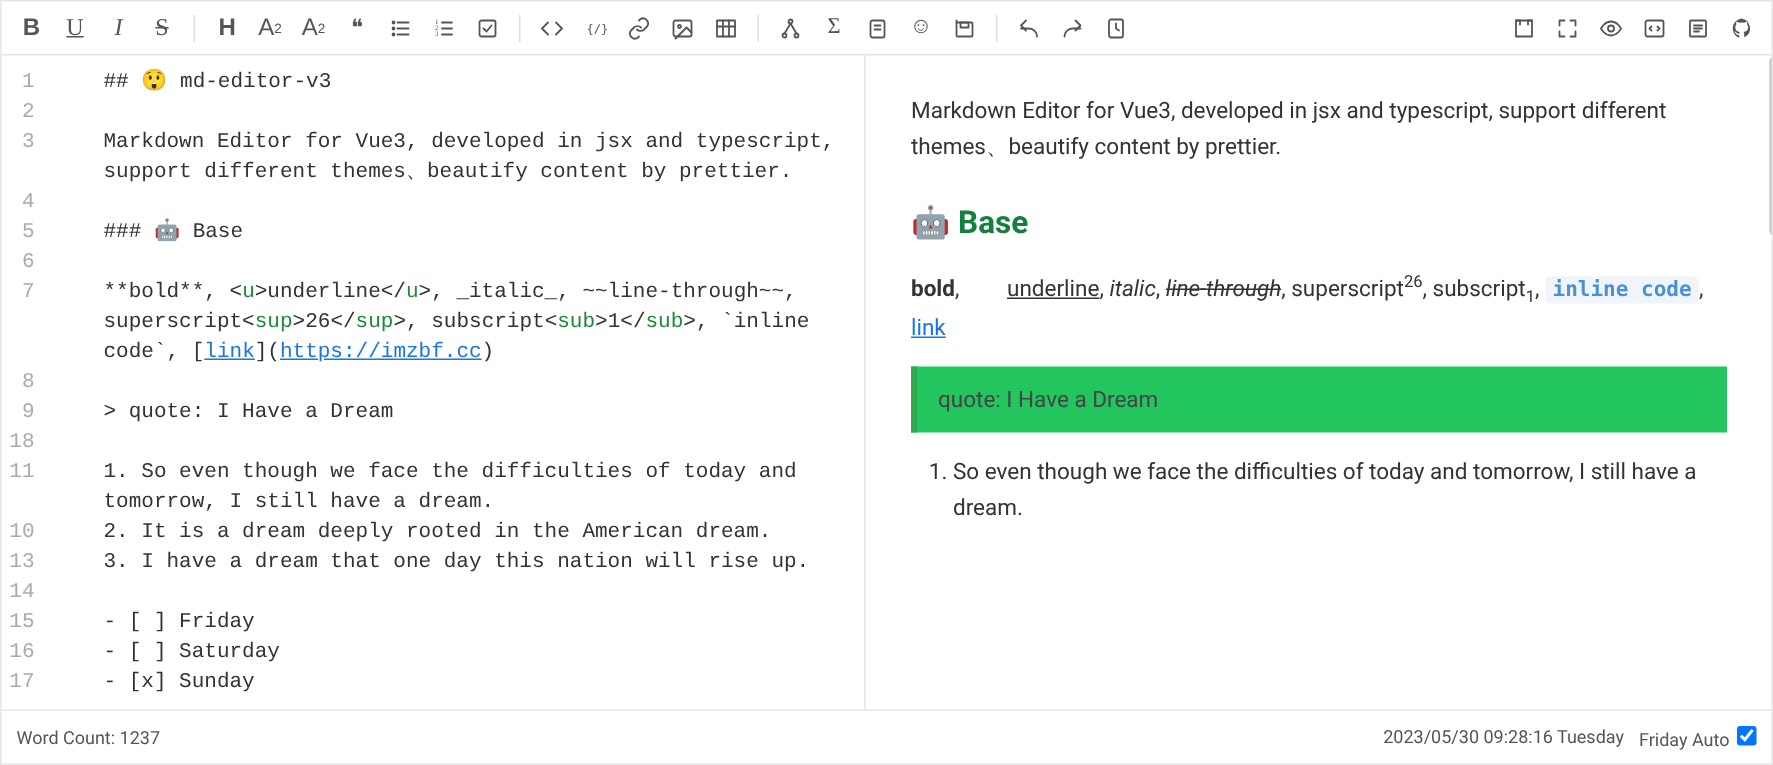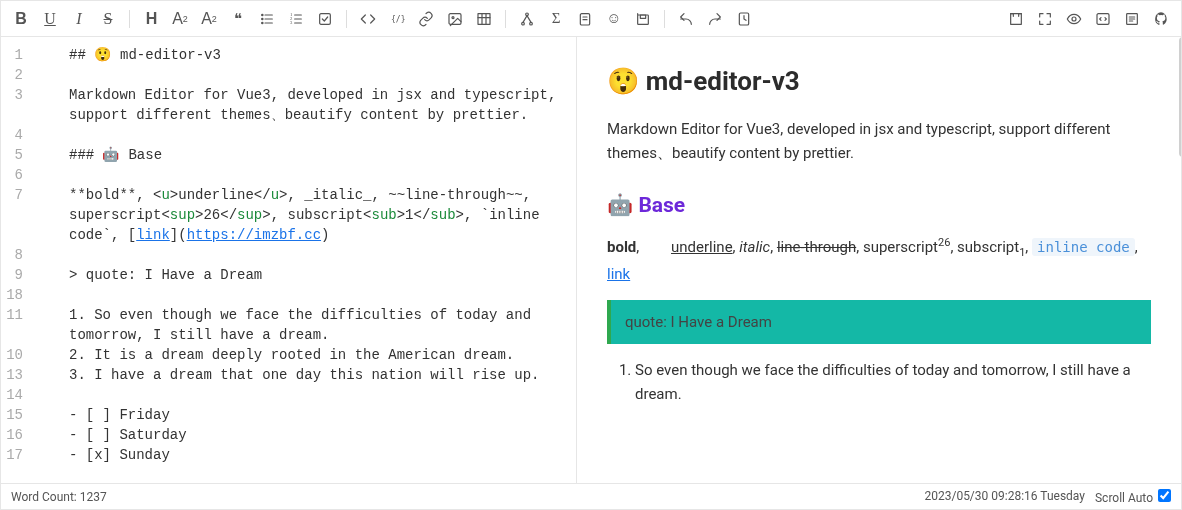--- a/index.html
+++ b/index.html
@@ -23,33 +23,33 @@
 .gutter { width: 30px; text-align: right; padding: 8px 8px 8px 0; color: #aaa; user-select: none; }
 .gutter div { height: 20px; }
 .src { flex: 1; padding: 8px 6px 8px 0; white-space: pre-wrap; word-break: break-word; margin-left: 38px; }
 .src .row { min-height: 20px; }
 .tag { color: #1b8a3a; }
 .linka { color: #1a73e8; text-decoration: underline; }
 
 .preview { flex: 1; padding: 24px 30px 12px 30px; overflow-y: auto; font-size: 15px; color: #333; line-height: 1.6; position: relative; }
 .vscroll { position: absolute; right: -6px; top: 0; width: 8px; height: 120px; background: #d0d0d0; border-radius: 4px; }
 .preview h2 { font-size: 26px; font-weight: 700; margin-bottom: 14px; color: #2c2c2c; }
-.preview h3 { font-size: 21px; font-weight: 700; margin: 24px 0 12px; color: #6d28d9; }
+.preview h3 { font-size: 21px; font-weight: 700; margin: 24px 0 12px; color: #15803d; }
 .preview p { margin: 0 0 14px; }
-.preview .quote { border-left: 4px solid #2fa84f; background: #14b8a6; padding: 10px 14px; margin: 14px 0; color: #444; }
+.preview .quote { border-left: 4px solid #2fa84f; background: #22c55e; padding: 10px 14px; margin: 14px 0; color: #444; }
 .preview ol { padding-left: 28px; margin-top: 4px; }
 .preview ol li { margin-bottom: 6px; }
-.preview .line-through { text-decoration: line-through; }
-.preview .inline-code { font-family: "Consolas",monospace; background: #eff5fb; color: #4a90d9; padding: 1px 5px; border-radius: 3px; font-size: 14px; }
+.preview .line-through { text-decoration: line-through; font-style: italic; }
+.preview .inline-code { font-family: "Consolas",monospace; background: #eff5fb; color: #4a90d9; padding: 1px 5px; border-radius: 3px; font-size: 14px; font-weight: bold; }
 .preview .ul { text-decoration: underline; margin-left: 28px; }
 .preview .linkp { color: #1a73e8; }
 .preview sup, .preview sub { font-size: 11px; }
 
 
-.footer { height: 26px; border-top: 1px solid #e6e6e6; display: flex; align-items: center; padding: 0 10px; font-size: 12px; color: #555; }
+.footer { height: 36px; border-top: 1px solid #e6e6e6; display: flex; align-items: center; padding: 0 10px; font-size: 12px; color: #555; }
 .footer .right { margin-left: auto; display: flex; align-items: flex-start; gap: 10px; }
 .footer input[type=checkbox] { margin-left: 2px; }
 </style>
 </head>
 <body>
 
 <div class="container">
 
   <div class="toolbar">
     <div class="tb-left">
@@ -234,34 +234,33 @@
           <div>13</div>
           <div>14</div>
           <div>15</div>
           <div>16</div>
           <div>17</div>
         </div>
       <div class="src"><div class="row">## 😲 md-editor-v3</div><div class="row">&nbsp;</div><div class="row">Markdown Editor for Vue3, developed in jsx and typescript, support different themes、beautify content by prettier.</div><div class="row">&nbsp;</div><div class="row">### 🤖 Base</div><div class="row">&nbsp;</div><div class="row">**bold**, &lt;<span class="tag">u</span>&gt;underline&lt;/<span class="tag">u</span>&gt;, _italic_, ~~line-through~~, superscript&lt;<span class="tag">sup</span>&gt;26&lt;/<span class="tag">sup</span>&gt;, subscript&lt;<span class="tag">sub</span>&gt;1&lt;/<span class="tag">sub</span>&gt;, `inline code`, [<span class="linka">link</span>](<span class="linka">https://imzbf.cc</span>)</div><div class="row">&nbsp;</div><div class="row">&gt; quote: I Have a Dream</div><div class="row">&nbsp;</div><div class="row">1. So even though we face the difficulties of today and tomorrow, I still have a dream.</div><div class="row">2. It is a dream deeply rooted in the American dream.</div><div class="row">3. I have a dream that one day this nation will rise up.</div><div class="row">&nbsp;</div><div class="row">- [ ] Friday</div><div class="row">- [ ] Saturday</div><div class="row">- [x] Sunday</div></div>
     </div>
     <div class="preview">
       <div class="vscroll"></div>
-      <h2><span>😲</span> <span>md-editor-v3</span></h2>
       <p>Markdown Editor for Vue3, developed in jsx and typescript, support different themes、beautify content by prettier.</p>
       <h3><span>🤖</span> <span>Base</span></h3>
       <p>
         <b>bold</b><span>, </span><span class="ul">underline</span><span>, </span><i>italic</i><span>, </span><span class="line-through">line-through</span><span>, </span><span>superscript</span><sup>26</sup><span>, </span><span>subscript</span><sub>1</sub><span>, </span><span class="inline-code">inline code</span><span>, </span><a class="linkp" href="#">link</a>
       </p>
       <div class="quote">quote: I Have a Dream</div>
       <ol>
         <li>So even though we face the difficulties of today and tomorrow, I still have a dream.</li>
       </ol>
     </div>
   </div>
 
   <div class="footer">
     <span>Word Count:</span>&nbsp;<span>1237</span>
     <div class="right">
       <span>2023/05/30 09:28:16 Tuesday</span>
-      <span><span>Scroll Auto</span> <input type="checkbox" checked="" style=""></span>
+      <span><span>Friday Auto</span> <input type="checkbox" checked="" style=""></span>
     </div>
   </div>
 
 </div>
 
 </body></html>

